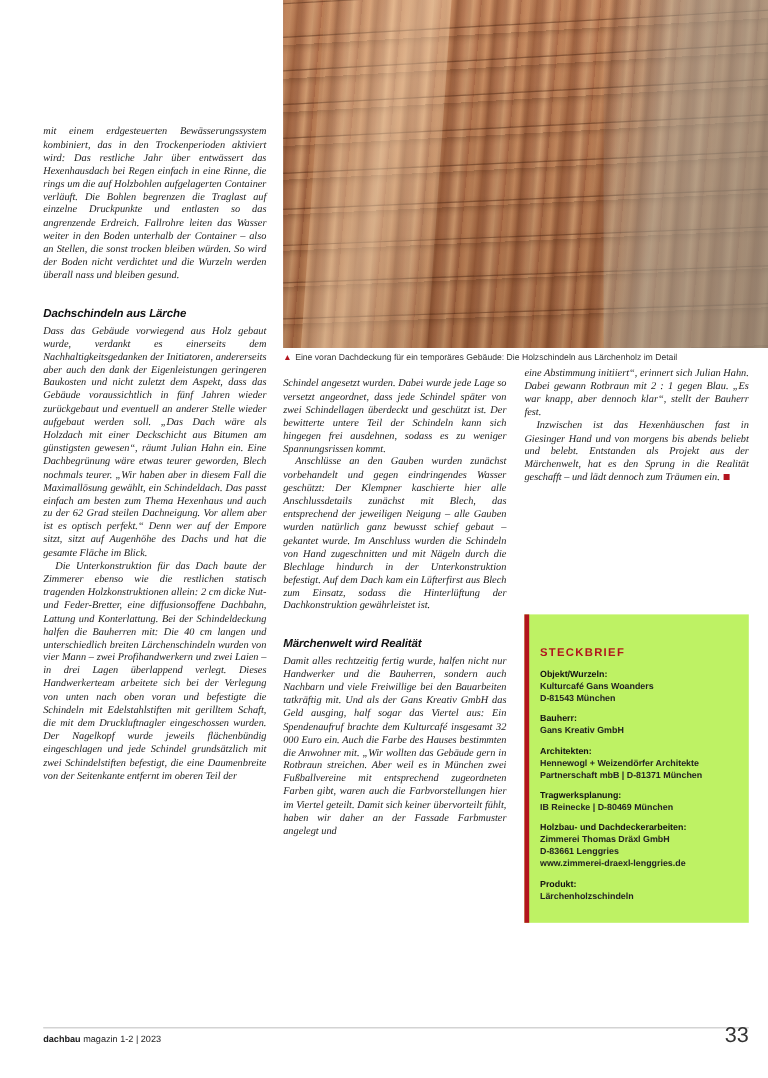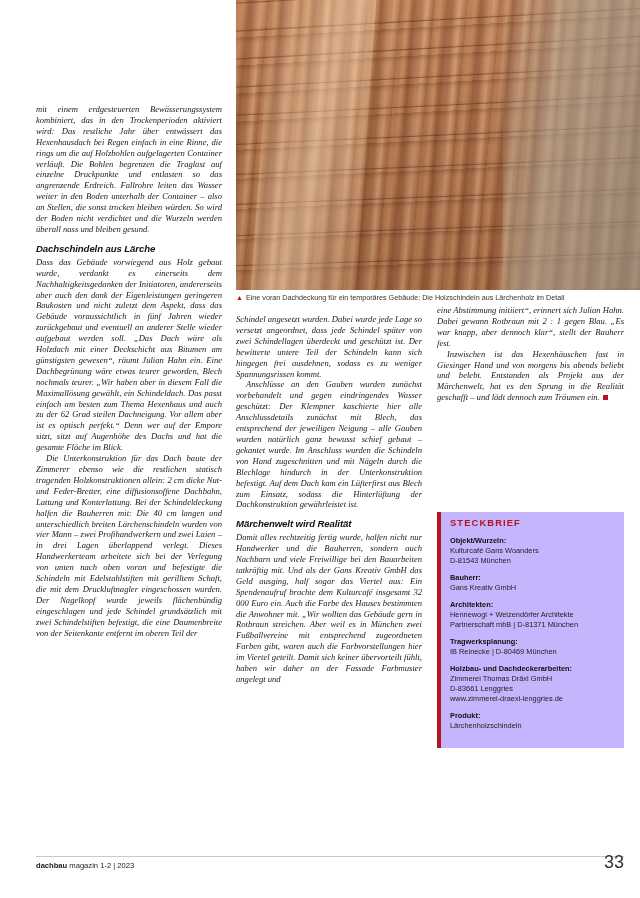--- a/index.html
+++ b/index.html
@@ -116,21 +116,21 @@
     margin: 0;
     text-indent: 10px;
   }
   .col p.first {
     text-indent: 0;
   }
   h2.sub {
     font-family: "Liberation Sans", sans-serif;
     font-size: 9.6px;
     font-weight: bold;
-    margin: 9px 0 2px 0;
+    margin: 22px 0 2px 0;
     letter-spacing: -0.1px;
     color: #111;
   }
 
   #col1 { left: 36px;  top: 104px; width: 186px; }
   #col2 { left: 236px; top: 314px; width: 186px; }
   #col3 { left: 437px; top: 305px; width: 187px; }
 
   .endmark {
     display: inline-block;
@@ -140,23 +140,23 @@
     margin-left: 3px;
     vertical-align: 0px;
   }
 
   
   .steckbrief {
     position: absolute;
     left: 437px;
     top: 512px;
     width: 187px;
-    background: #c4b5fd;
+    background: #bef264;
     border-left: 4px solid #b3141e;
-    padding: 5px 9px 10px 9px;
+    padding: 26px 9px 10px 9px;
     box-sizing: border-box;
     font-family: "Liberation Sans", sans-serif;
   }
   .steckbrief h3 {
     margin: 0 0 8px 0;
     font-size: 9.4px;
     letter-spacing: 1.1px;
     font-weight: bold;
     color: #b3141e;
   }
@@ -164,20 +164,21 @@
   .sb-label {
     font-size: 7.4px;
     font-weight: bold;
     color: #111;
     line-height: 10px;
   }
   .sb-line {
     font-size: 7.4px;
     color: #222;
     line-height: 10px;
+    font-weight: bold;
   }
 
   
   .footer-rule {
     position: absolute;
     left: 36px;
     top: 856px;
     width: 588px;
     height: 1px;
     background: #c9c9c9;

